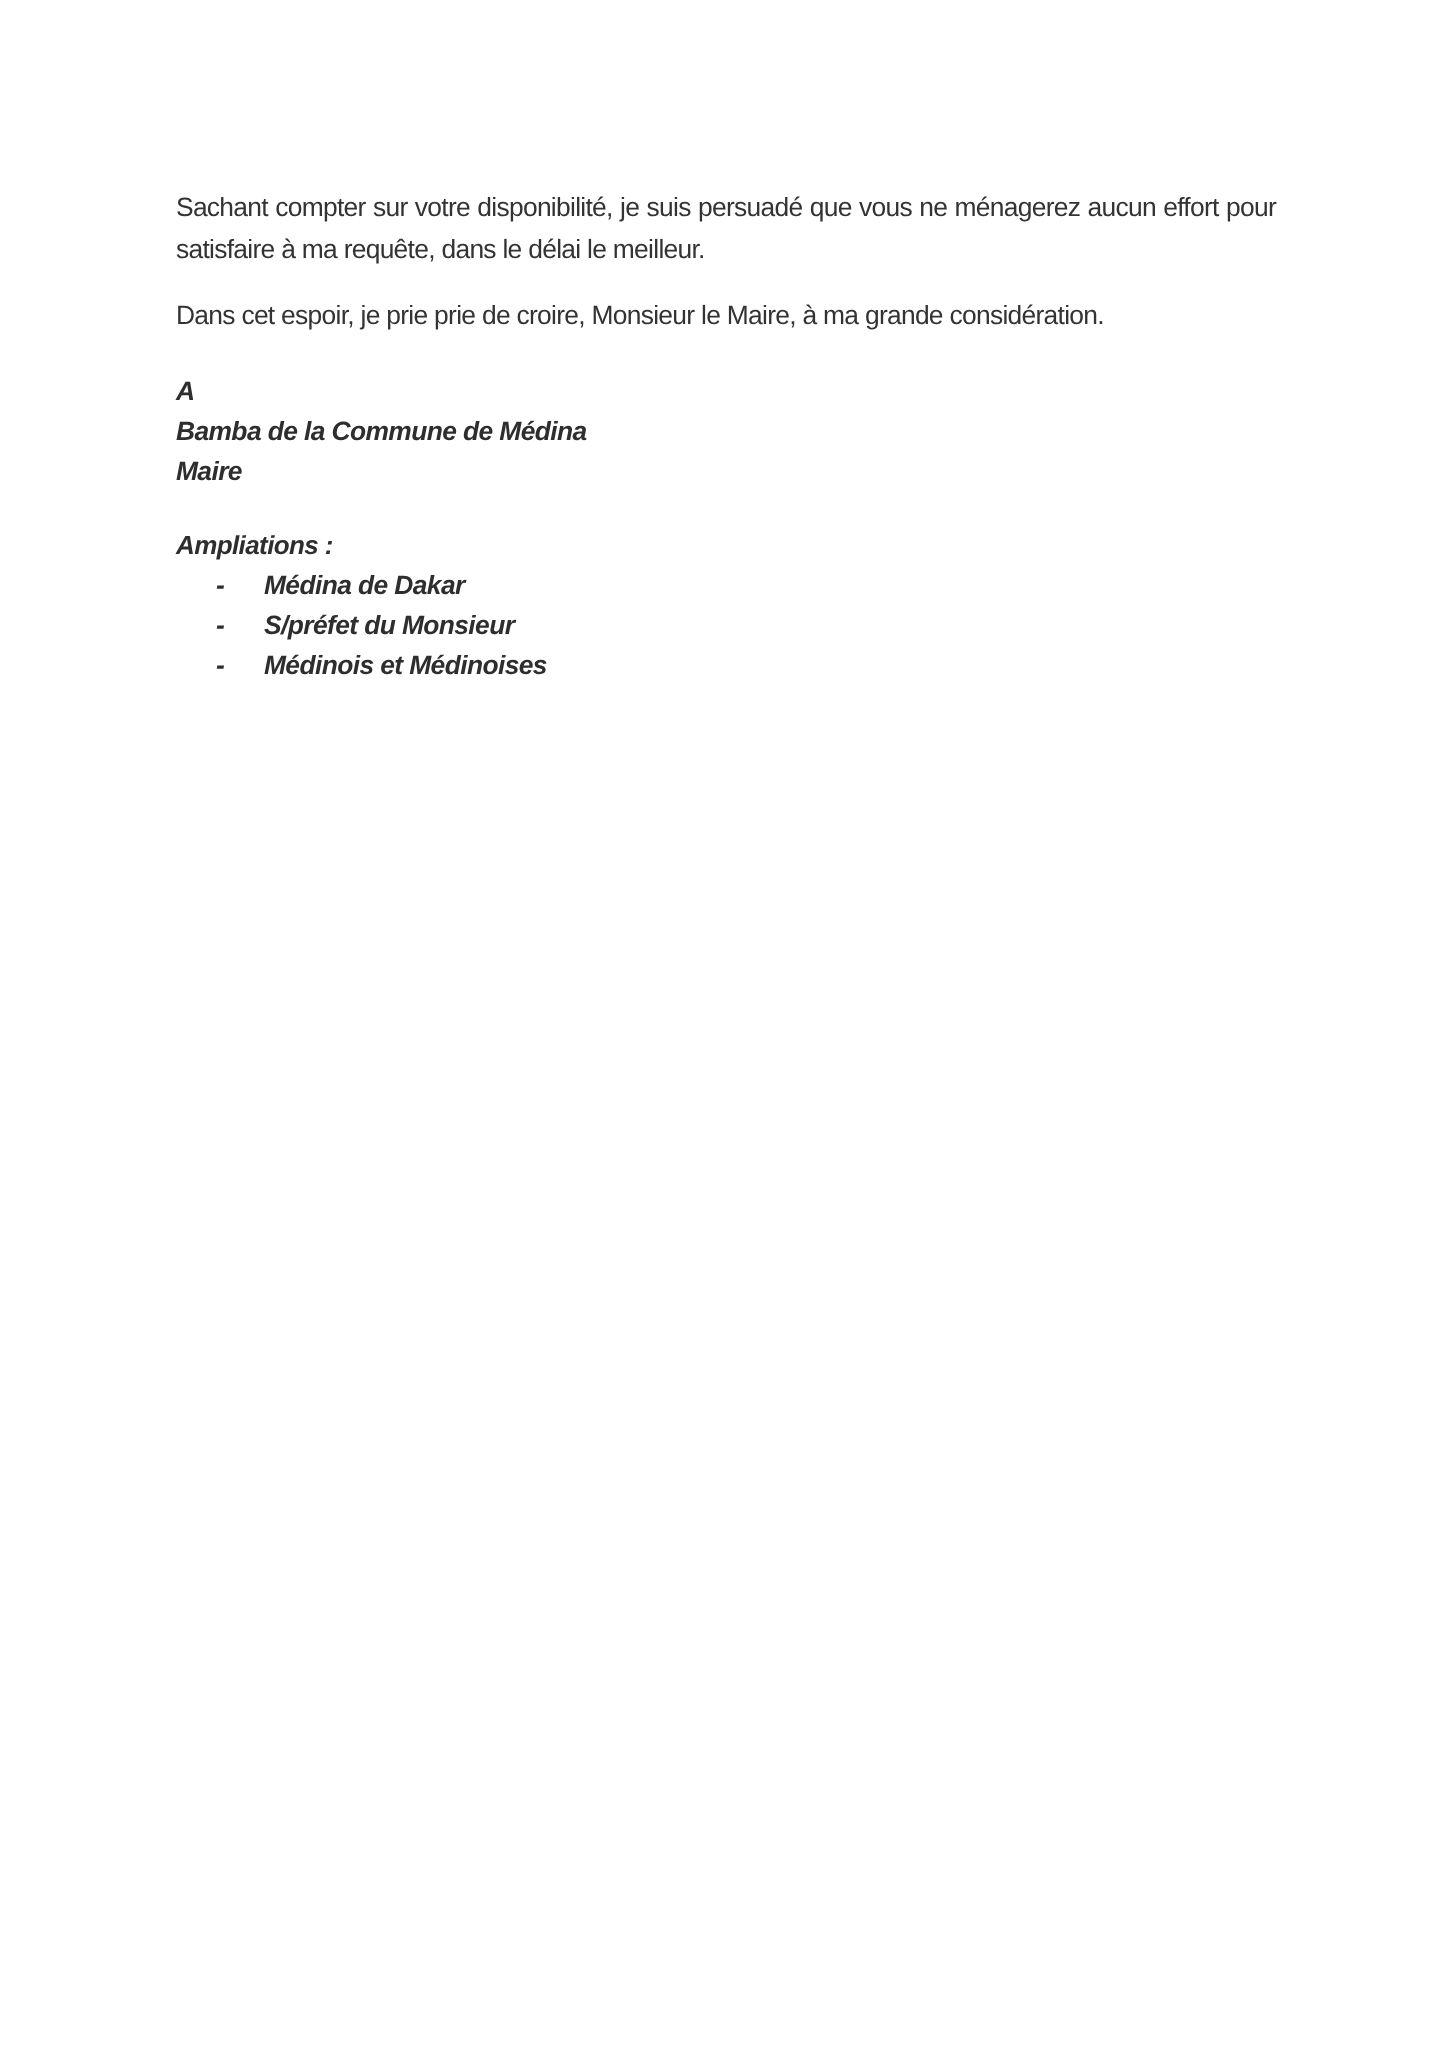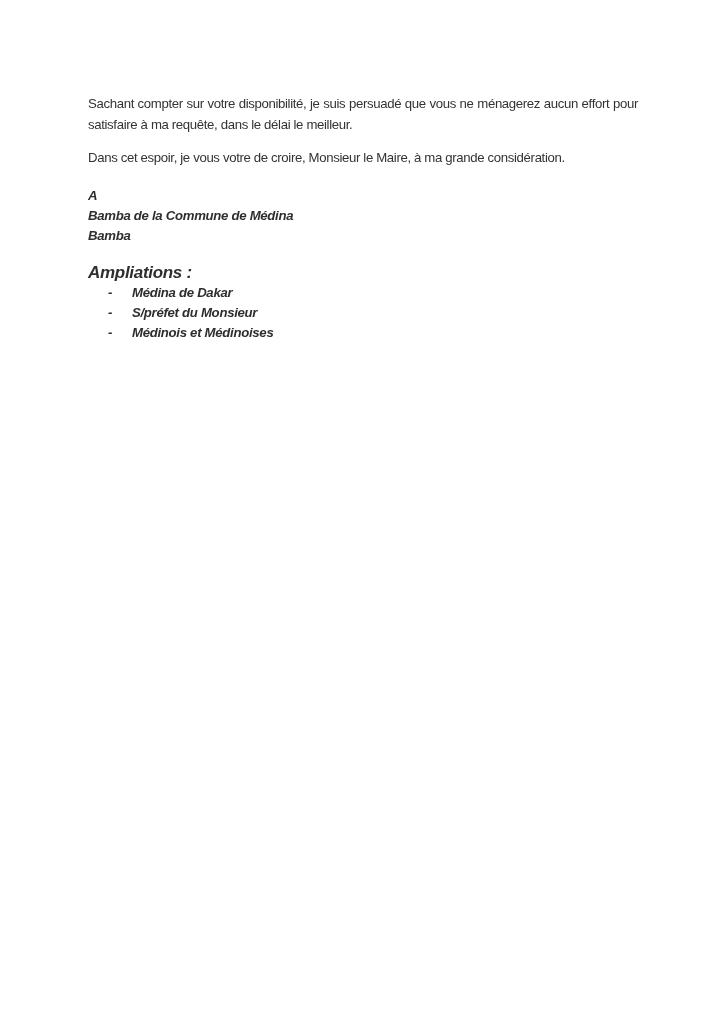--- a/index.html
+++ b/index.html
@@ -36,21 +36,21 @@
   }
   .recipient-line {
     font-size: 13.2px;
     line-height: 20px;
     letter-spacing: -0.3px;
     font-weight: bold;
     font-style: italic;
     color: #2e2e2e;
   }
   .ampliations-heading {
-    font-size: 17px;
+    font-size: 13px;
     line-height: 20px;
     letter-spacing: -0.3px;
     font-weight: bold;
     font-style: italic;
     color: #2e2e2e;
     margin: 0;
   }
   .amp-item {
     display: flex;
     font-size: 13.2px;
@@ -66,26 +66,26 @@
     flex: 0 0 24px;
   }
 </style>
 </head>
 <body>
 
 <div class="page">
 
   <p class="body-par">Sachant compter sur votre disponibilité, je suis persuadé que vous ne ménagerez aucun effort pour satisfaire à ma requête, dans le délai le meilleur.</p>
 
-  <p class="body-par last">Dans cet espoir, je vous votre de croire, Monsieur le Maire, à ma grande considération.</p>
+  <p class="body-par last">Dans cet espoir, je prie prie de croire, Monsieur le Maire, à ma grande considération.</p>
 
   <div class="recipient-block">
     <div class="recipient-line">A</div>
     <div class="recipient-line">Bamba de la Commune de Médina</div>
-    <div class="recipient-line">Bamba</div>
+    <div class="recipient-line">Maire</div>
   </div>
 
   <div>
     <p class="ampliations-heading">Ampliations :</p>
 
     <div class="amp-item">
       <span class="amp-bullet">-</span>
       <span>Médina de Dakar</span>
     </div>
 

